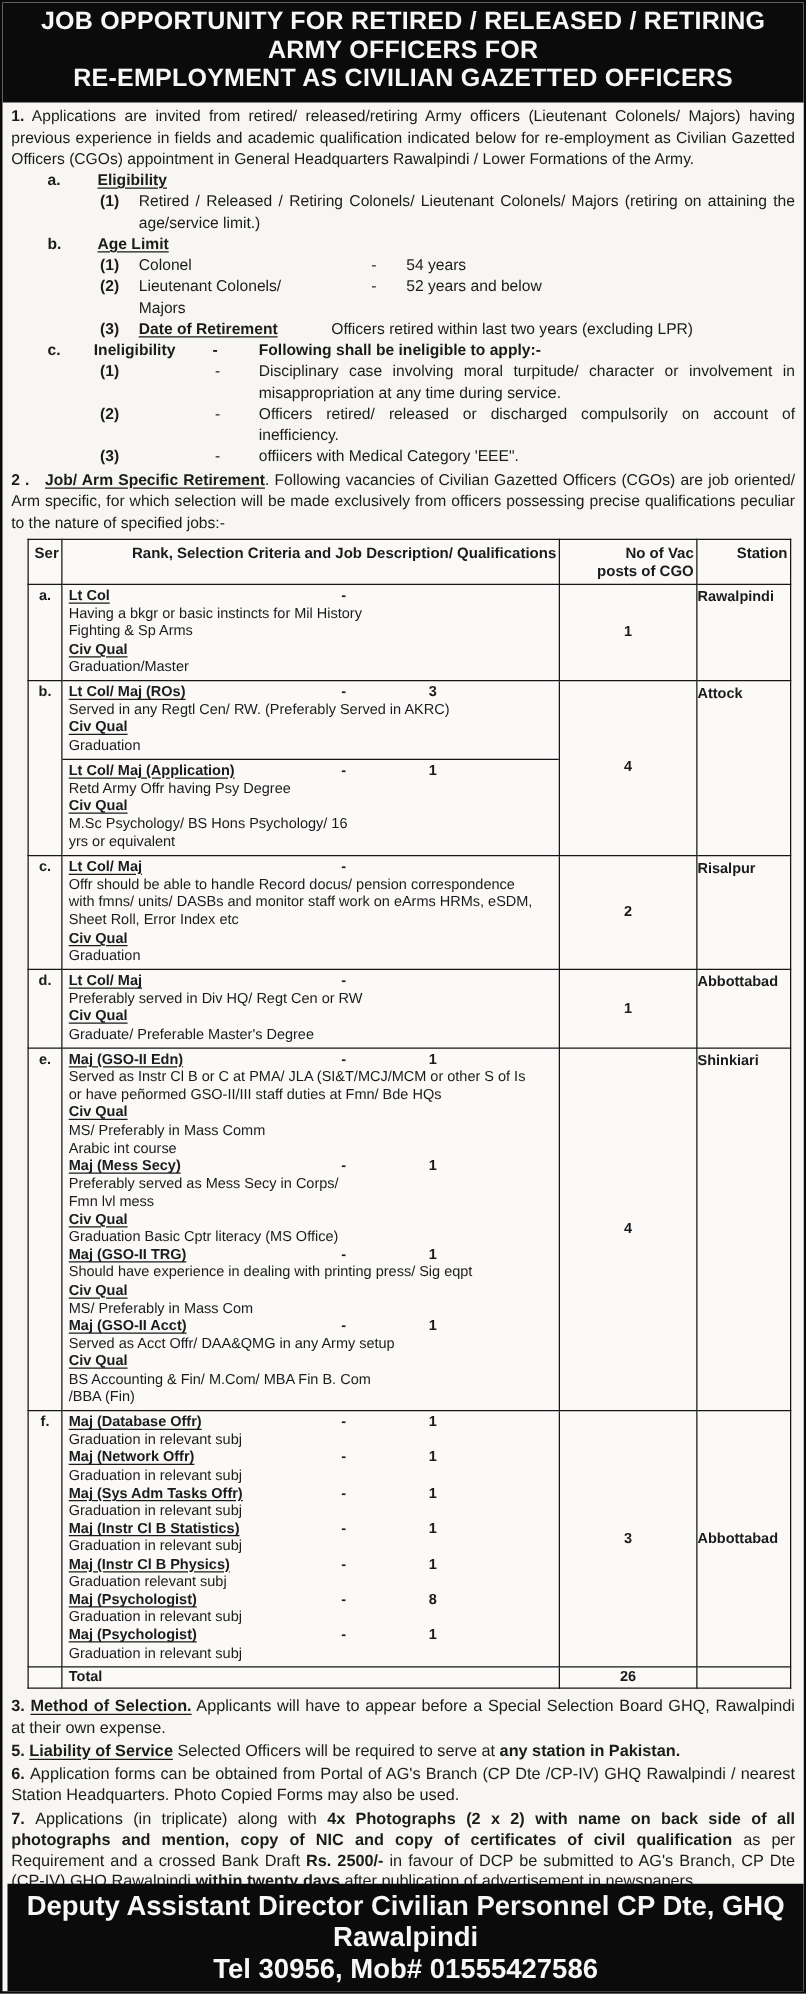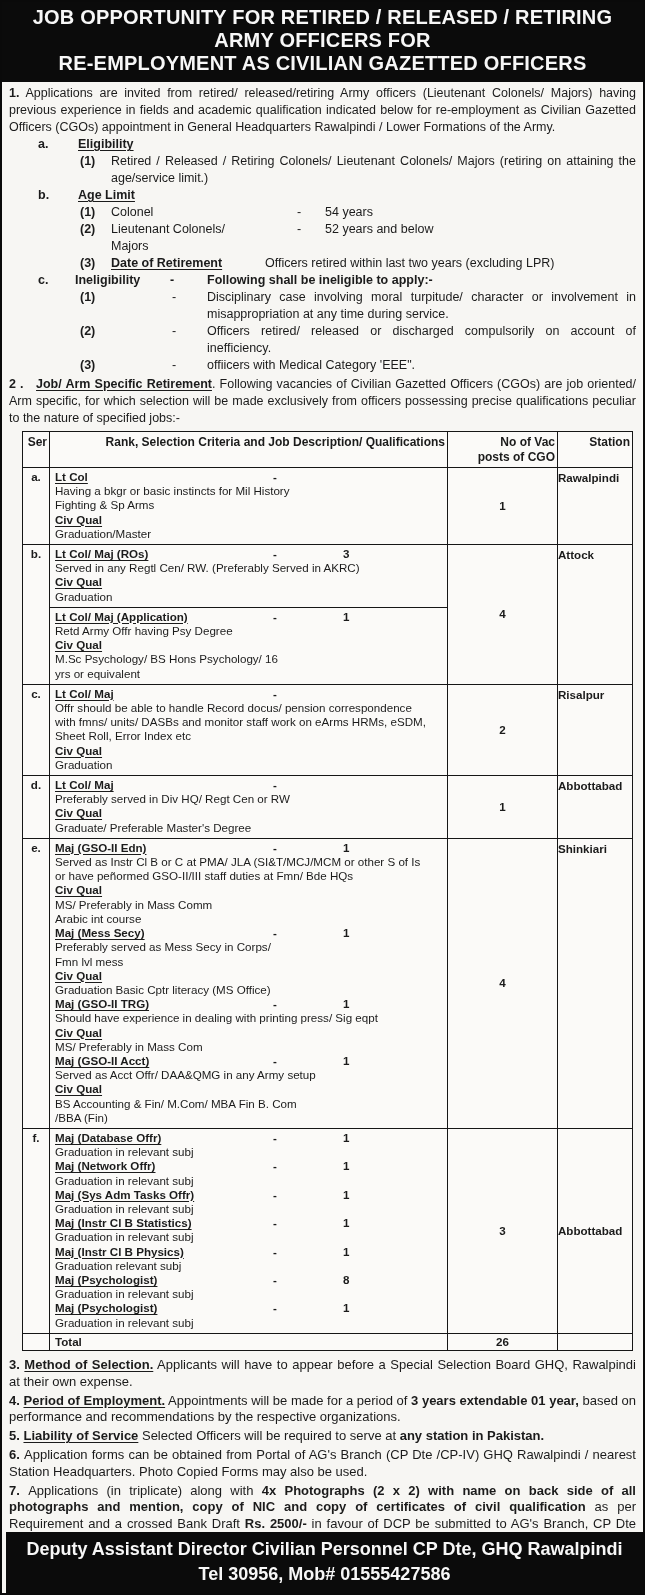--- a/index.html
+++ b/index.html
@@ -7,21 +7,21 @@
     width:645px;height:1595px;box-sizing:border-box;position:relative;overflow:hidden;
     margin:0 auto;background:#f7f6f3;border:2px solid #0a0a0a;
     font-family:"Liberation Sans",sans-serif;color:#1b1b1b;
   }
   .b{font-weight:700}
   .u{text-decoration:underline;text-underline-offset:2px}
   .just{text-align:justify}
   
   .banner{background:#0b0b0b;color:#f7f7f7;text-align:center;font-weight:700;}
   .banner-top{padding:4px 4px 7px;font-size:20px;line-height:23px;letter-spacing:.2px}
-  .banner-bottom{position:absolute;left:4px;right:0;bottom:0;padding:5px 0 6px;font-size:18px;line-height:25px}
+  .banner-bottom{position:absolute;left:4px;right:0;bottom:0;padding:5px 0 6px;font-size:22px;line-height:25px}
   
   .content{padding:3px 7px 0;font-size:12.5px;line-height:17px}
   .content p{margin:0}
   .sec-head{display:flex;margin-left:29px}
   .sec-letter{width:40px;font-weight:700;flex:none}
   .sec-title{font-weight:700;text-decoration:underline;text-underline-offset:2px}
   .item{display:flex;margin-left:71px}
   .item .inum{width:31px;font-weight:700;flex:none}
   .item .itext{flex:1;text-align:justify}
   
@@ -283,21 +283,20 @@
           <td></td>
           <td class="total-label">Total</td>
           <td class="vac">26</td>
           <td></td>
         </tr>
       </tfoot>
     </table>
 
     <div id="notes">
         <p class="note just"><span class="b">3. </span><span class="b u">Method of Selection.</span><span> Applicants will have to appear before a Special Selection Board GHQ, Rawalpindi at their own expense.</span></p>
-        <p class="note just"><span class="b">4. </span><span class="b u">Period of Employment.</span><span> Appointments will be made for a period of </span><span class="b">3 years  extendable 01 year,</span><span> based on performance and recommendations by the respective  organizations.</span></p>
         <p class="note just"><span class="b">5. </span><span class="b u">Liability of Service</span><span> Selected Officers will be required to serve at </span><span class="b">any station in  Pakistan.</span></p>
         <p class="note just"><span class="b">6. </span><span> Application forms can be obtained from Portal of AG's Branch (CP Dte /CP-IV) GHQ Rawalpindi / nearest Station Headquarters. Photo Copied Forms may also be used.</span></p>
         <p class="note just"><span class="b">7. </span><span> Applications (in triplicate) along with </span><span class="b">4x Photographs (2 x 2) with name on back side of all photographs and mention, copy of NIC and copy of certificates of civil qualification</span><span> as per Requirement and a crossed Bank Draft </span><span class="b">Rs. 2500/-</span><span> in favour of DCP be submitted to AG's Branch, CP Dte (CP-IV) GHQ Rawalpindi </span><span class="b">within twenty days</span><span> after publication of advertisement in newspapers.</span></p>
       </div>
 
   </div>
 
   <div class="banner banner-bottom">
     <div>Deputy Assistant Director Civilian Personnel CP Dte, GHQ Rawalpindi</div>
     <div>Tel 30956, Mob# 01555427586</div>

